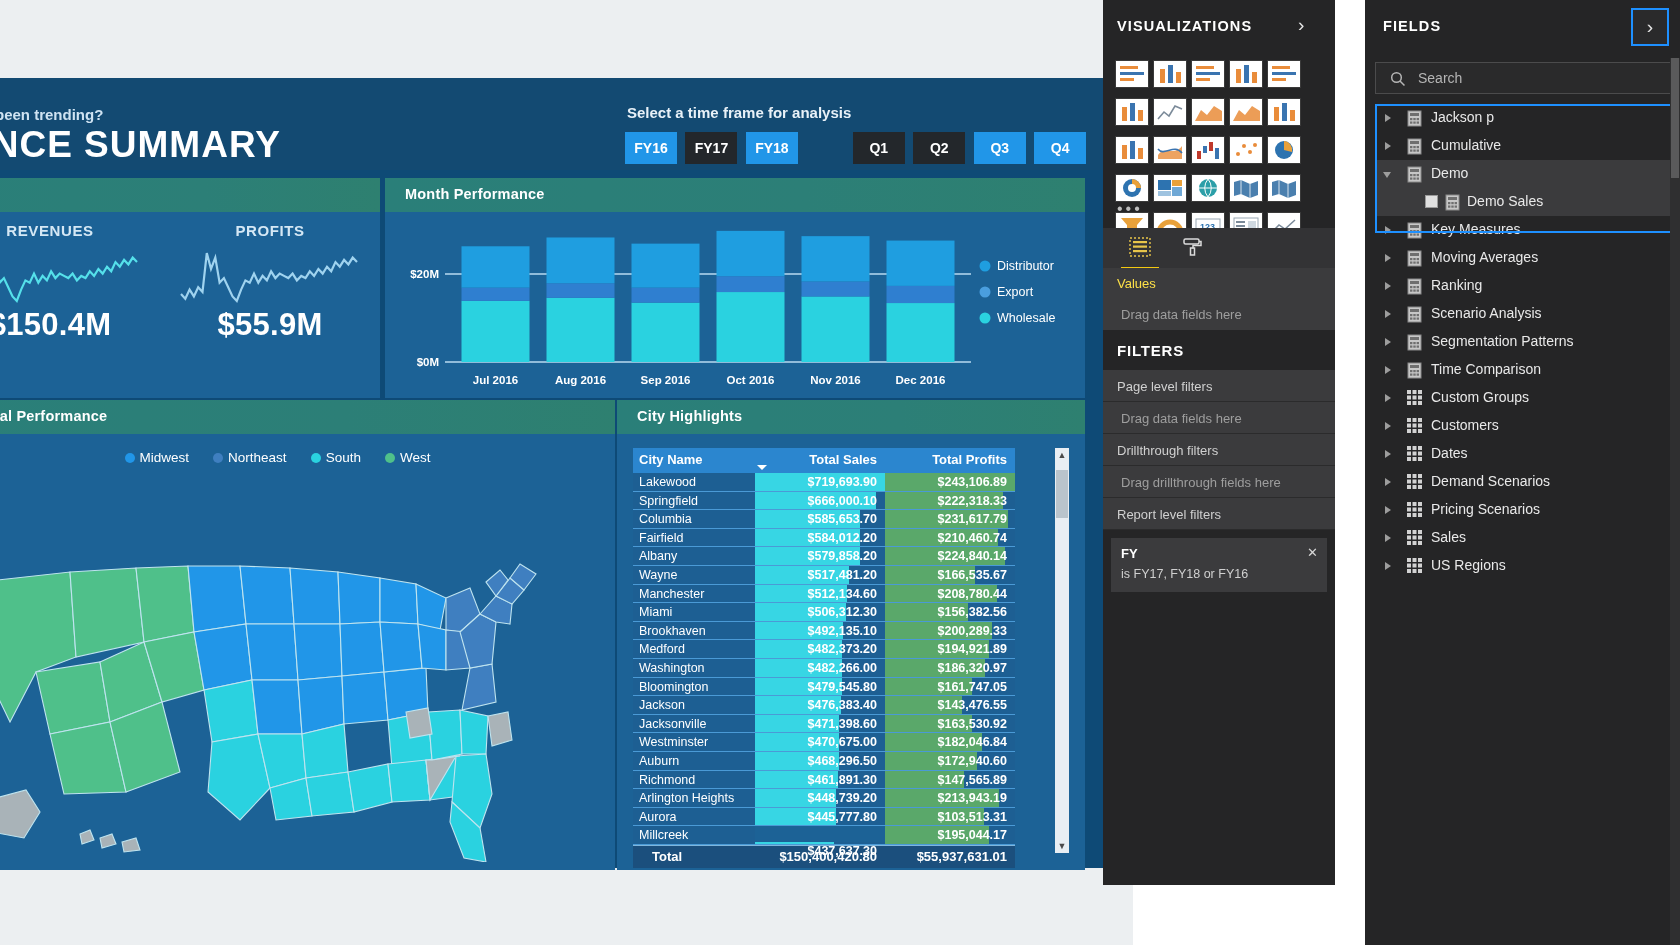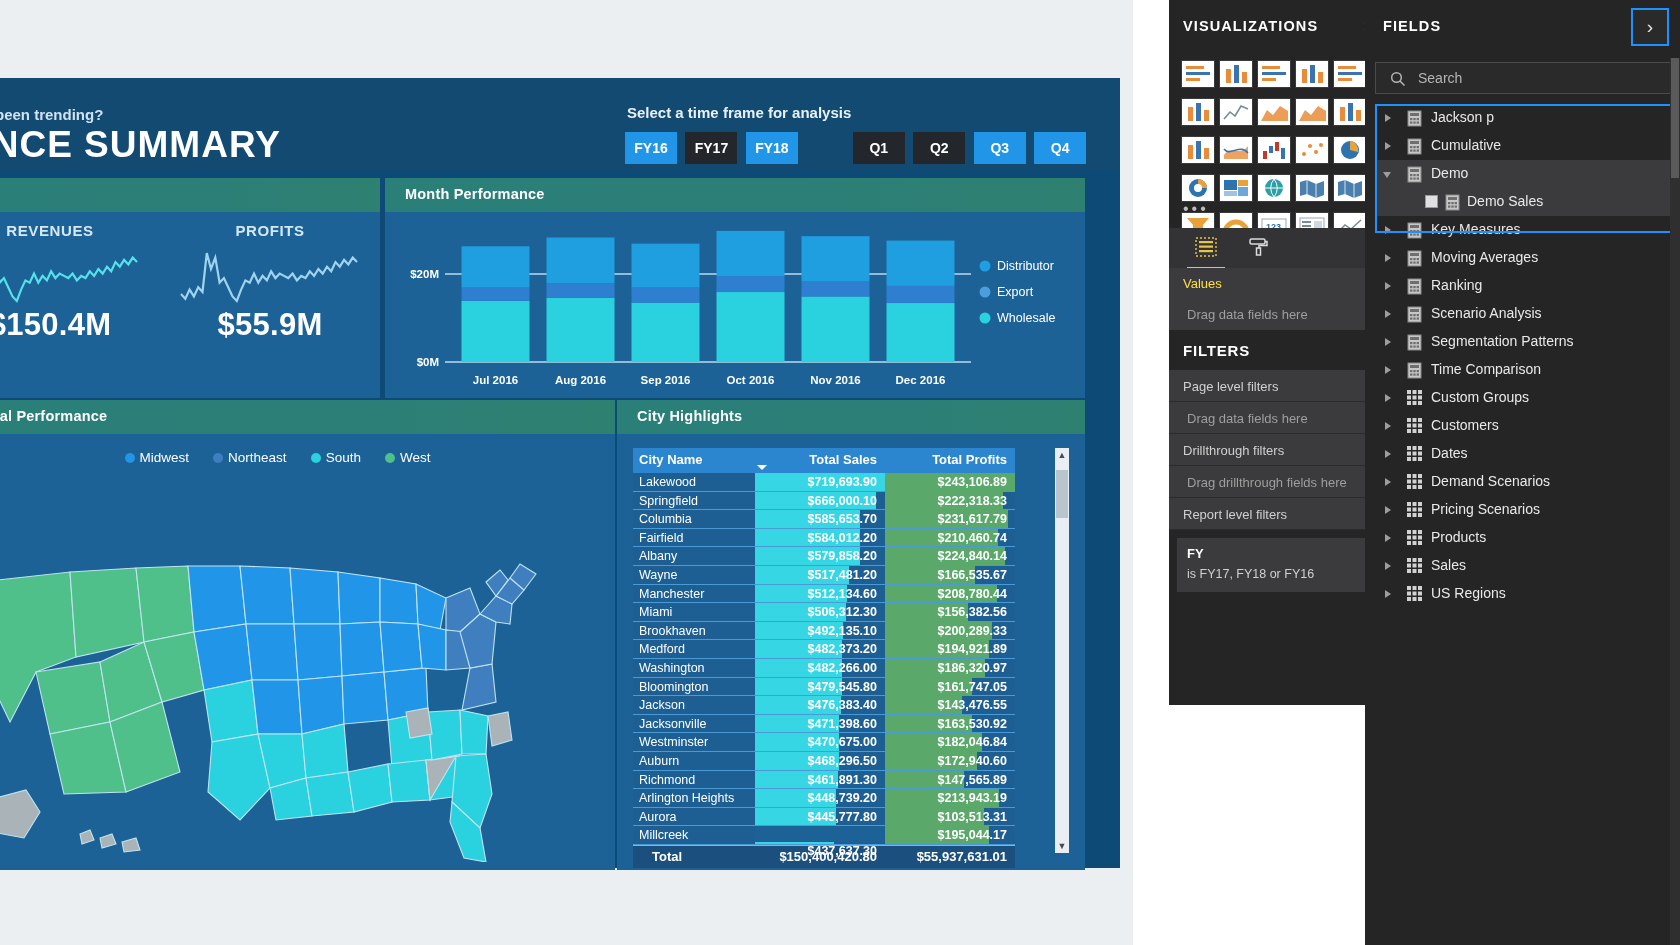--- a/index.html
+++ b/index.html
@@ -87,21 +87,21 @@
             border-top:1px solid #7fb6dd; }
   .totrow .c0 { width:122px; padding:3px 0 0 19px; }
   .totrow .c1 { width:130px; padding:3px 8px 0 0; text-align:right; }
   .totrow .c2 { width:130px; padding:3px 8px 0 0; text-align:right; }
   .tbl-scroll { position:absolute; right:16px; top:14px; width:14px; height:405px; background:#e8eef3; }
   .tbl-thumb { position:absolute; left:1px; top:22px; width:12px; height:48px; background:#b9c4cc; }
   .sc-arrow { position:absolute; left:0; width:14px; height:14px; color:#4a4a4a; font-size:9px;
               text-align:center; line-height:14px; background:#e8eef3; }
 
   
-  .vizpane { position:absolute; left:1169px; top:0; width:232px; height:705px; background:#252526; }
+  .vizpane { position:absolute; left:1103px; top:0; width:232px; height:885px; background:#252526; }
   .viz-title {
     position:absolute; left:14px; top:18px; color:#ffffff; font-size:14.5px;
     font-weight:700; letter-spacing:1.1px;
   }
   .viz-collapse { position:absolute; left:195px; top:14px; color:#e6e6e6; font-size:19px; }
   .viz-grid { position:absolute; left:12px; top:60px; width:208px; }
   .vi { width:34px; height:28px; display:inline-block; margin:0 4px 6px 0; background:#ffffff; position:relative;
         border:1px solid #3a3a3a; overflow:hidden; }
   .viz-more { position:absolute; left:14px; top:200px; color:#bdbdbd; letter-spacing:3px; font-size:16px; }
 
@@ -881,54 +881,37 @@
                 <rect x="5.5" y="0" width="4" height="4"></rect>
                 <rect x="11" y="0" width="4" height="4"></rect>
                 <rect x="0" y="5.5" width="4" height="4"></rect>
                 <rect x="5.5" y="5.5" width="4" height="4"></rect>
                 <rect x="11" y="5.5" width="4" height="4"></rect>
                 <rect x="0" y="11" width="4" height="4"></rect>
                 <rect x="5.5" y="11" width="4" height="4"></rect>
                 <rect x="11" y="11" width="4" height="4"></rect>
               </g>
             </svg></span>
-          <span class="lbl">Products</span>
+          <span class="lbl">Sales</span>
         </div>
         <div class="tr-row">
           <span class="arrow"></span>
           <span class="ico"><svg width="15" height="15" viewBox="0 0 15 15">
               <g fill="#d2d2d2">
                 <rect x="0" y="0" width="4" height="4"></rect>
                 <rect x="5.5" y="0" width="4" height="4"></rect>
                 <rect x="11" y="0" width="4" height="4"></rect>
                 <rect x="0" y="5.5" width="4" height="4"></rect>
                 <rect x="5.5" y="5.5" width="4" height="4"></rect>
                 <rect x="11" y="5.5" width="4" height="4"></rect>
                 <rect x="0" y="11" width="4" height="4"></rect>
                 <rect x="5.5" y="11" width="4" height="4"></rect>
                 <rect x="11" y="11" width="4" height="4"></rect>
               </g>
             </svg></span>
-          <span class="lbl">Sales</span>
-        </div>
-        <div class="tr-row">
-          <span class="arrow"></span>
-          <span class="ico"><svg width="15" height="15" viewBox="0 0 15 15">
-              <g fill="#d2d2d2">
-                <rect x="0" y="0" width="4" height="4"></rect>
-                <rect x="5.5" y="0" width="4" height="4"></rect>
-                <rect x="11" y="0" width="4" height="4"></rect>
-                <rect x="0" y="5.5" width="4" height="4"></rect>
-                <rect x="5.5" y="5.5" width="4" height="4"></rect>
-                <rect x="11" y="5.5" width="4" height="4"></rect>
-                <rect x="0" y="11" width="4" height="4"></rect>
-                <rect x="5.5" y="11" width="4" height="4"></rect>
-                <rect x="11" y="11" width="4" height="4"></rect>
-              </g>
-            </svg></span>
           <span class="lbl">US Regions</span>
         </div>
       </div>
     <div class="highlight-box"></div>
 
     <div class="right-scroll">
       <div class="thumb"></div>
     </div>
   </div>
 

